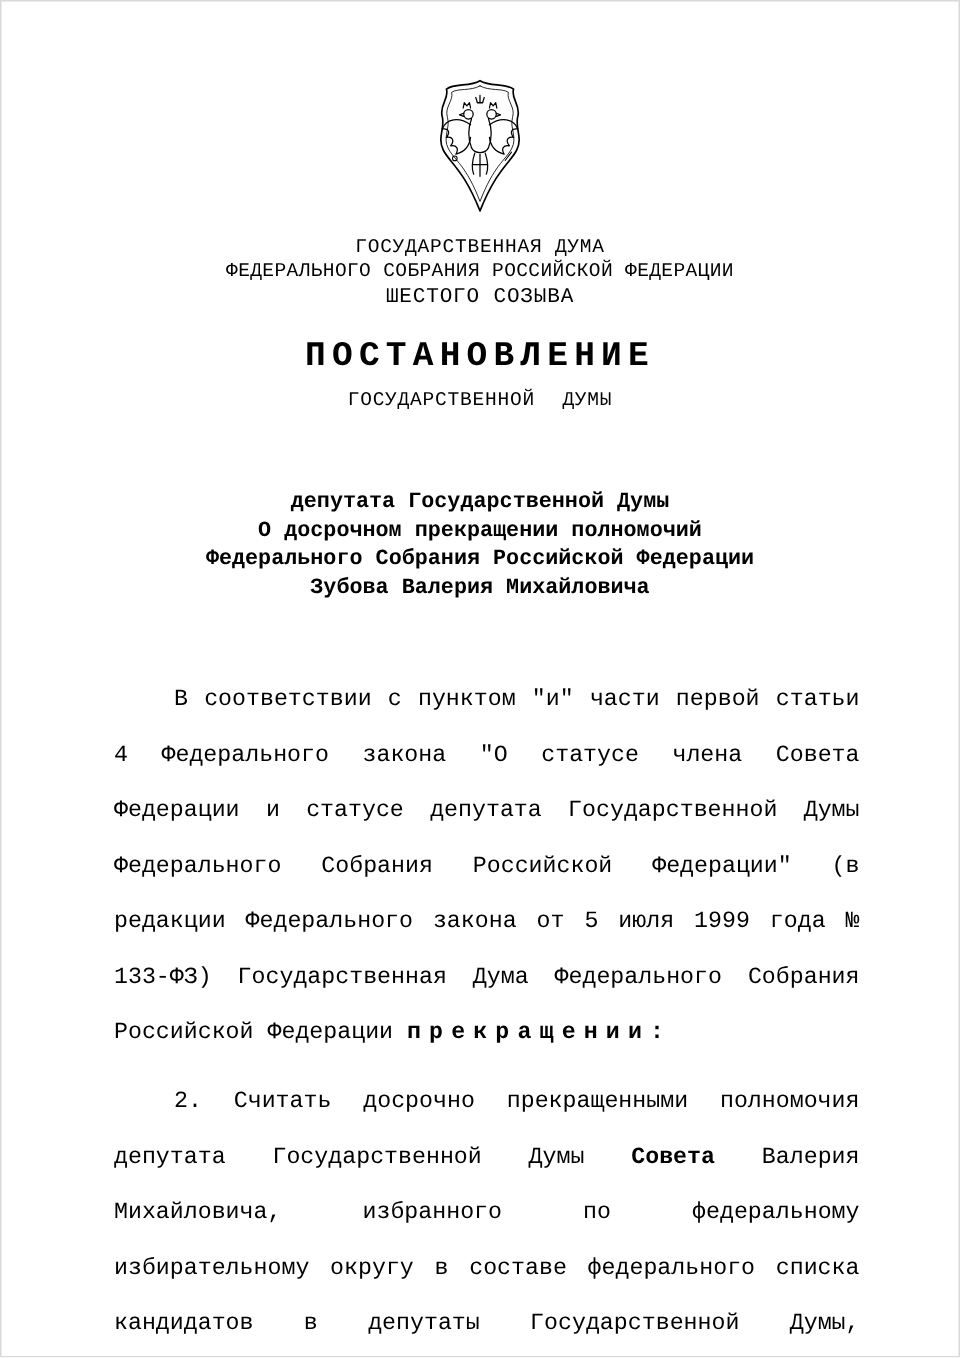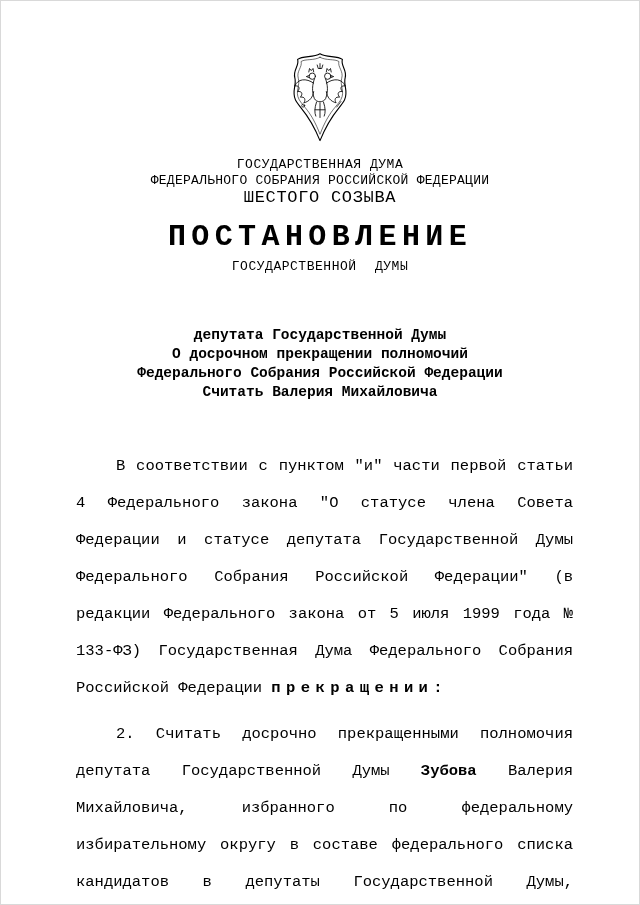--- a/index.html
+++ b/index.html
@@ -31,30 +31,30 @@
   }
   .org-line1 {
     font-size: 13px;
     letter-spacing: 0.04em;
   }
   .org-line2 {
     font-size: 13px;
     letter-spacing: 0.02em;
   }
   .org-line3 {
-    font-size: 17px;
+    font-size: 14px;
     letter-spacing: 0.04em;
     margin-top: 1px;
   }
   .doc-title {
     text-align: center;
     margin-top: 16px;
   }
   .doc-title-main {
-    font-size: 30px;
+    font-size: 23px;
     font-weight: bold;
     letter-spacing: 0.18em;
     line-height: 30px;
   }
   .doc-title-sub {
     font-size: 13px;
     letter-spacing: 0.04em;
     word-spacing: 10px;
     line-height: 26px;
     margin-top: 2px;
@@ -124,21 +124,21 @@
 
   <div class="doc-title">
     <div class="doc-title-main">ПОСТАНОВЛЕНИЕ</div>
     <div class="doc-title-sub">ГОСУДАРСТВЕННОЙ ДУМЫ</div>
   </div>
 
   <div class="subject">
     <div>депутата Государственной Думы</div>
     <div>О досрочном прекращении полномочий</div>
     <div>Федерального Собрания Российской Федерации</div>
-    <div>Считать Валерия Михайловича</div>
+    <div>Зубова Валерия Михайловича</div>
   </div>
 
   <div class="doc-body">
     <p><span>В соответствии с пунктом "и" части первой статьи 4 Федерального закона "О статусе члена Совета Федерации и статусе депутата Государственной Думы Федерального Собрания Российской Федерации" (в редакции Федерального закона от 5 июля 1999 года № 133-ФЗ) Государственная Дума Федерального Собрания Российской Федерации </span><span class="spaced-verb">прекращении:</span></p>
-    <p><span>2. Считать досрочно прекращенными полномочия депутата Государственной Думы </span><span class="bold-name">Зубова</span><span> Валерия Михайловича, избранного по федеральному избирательному округу в составе федерального списка кандидатов в депутаты Государственной Думы, выдвинутого</span></p>
+    <p><span>2. Считать досрочно прекращенными полномочия депутата Государственной Думы </span><span class="bold-name">Совета</span><span> Валерия Михайловича, избранного по федеральному избирательному округу в составе федерального списка кандидатов в депутаты Государственной Думы, выдвинутого</span></p>
   </div>
 
 </div>
 
 </body></html>

